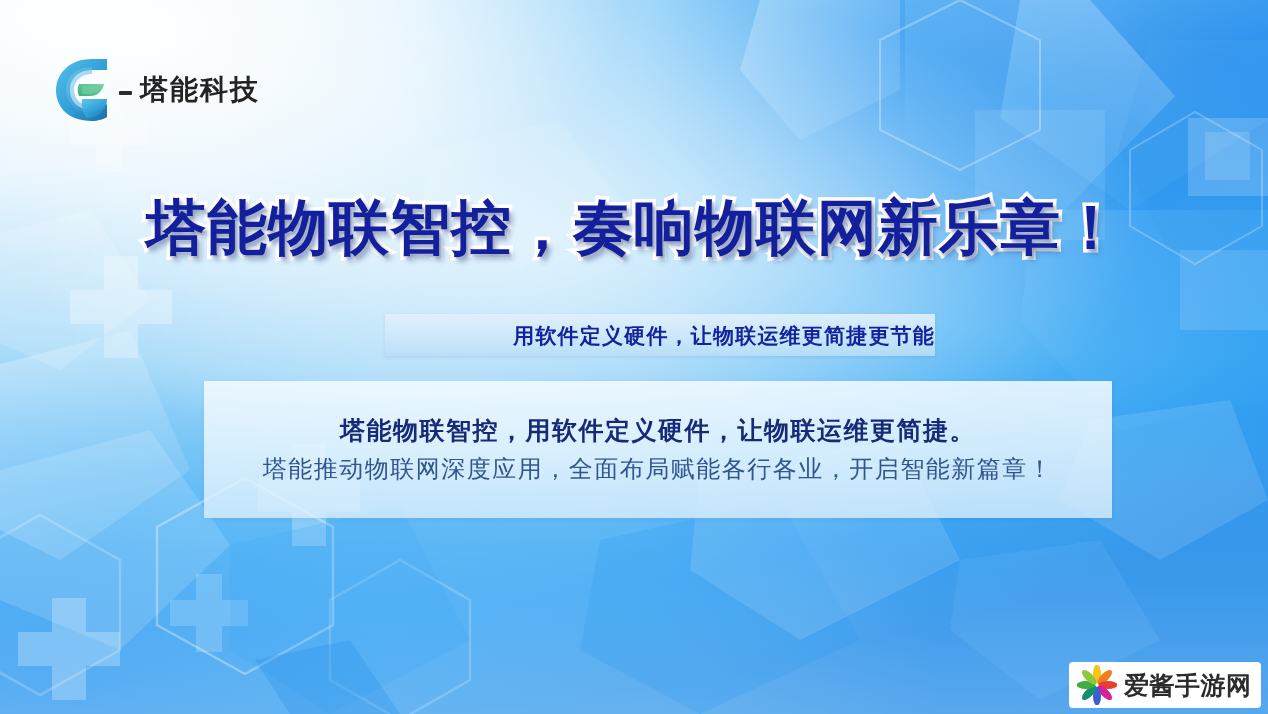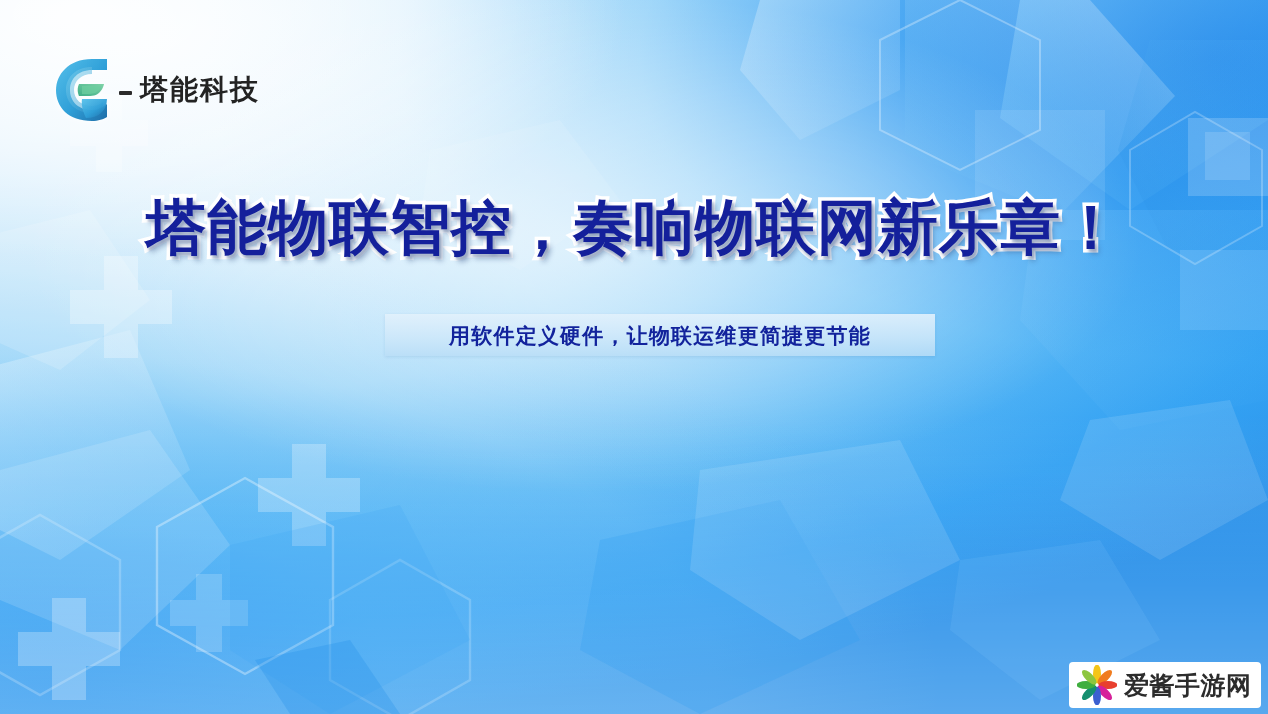--- a/index.html
+++ b/index.html
@@ -103,21 +103,21 @@
       2px 3px 2px rgba(60,90,140,0.28);
   }
 
   
   .subtitle-band{
     position:absolute;
     left:385px; top:314px;
     width:550px; height:42px;
     display:flex;
     align-items:center;
-    justify-content:center;
+    justify-content:flex-end;
     background:linear-gradient(to bottom,
       rgba(226,241,252,0.90) 0%,
       rgba(206,232,250,0.88) 55%,
       rgba(186,222,247,0.84) 100%);
     box-shadow:0 1px 3px rgba(30,90,160,0.12);
   }
   .subtitle-text{
     font-size:21px;
     font-weight:700;
     color:#12239c;
@@ -296,20 +296,24 @@
     <span class="logo-dash"></span>
     <span class="logo-text">塔能科技</span>
   </div>
 
   <div class="headline">塔能物联智控，奏响物联网新乐章！</div>
 
   <div class="subtitle-band">
     <span class="subtitle-text">用软件定义硬件，让物联运维更简捷更节能</span>
   </div>
 
+  <div class="body-card">
+    <div class="body-line-1">塔能物联智控，用软件定义硬件，让物联运维更简捷。</div>
+    <div class="body-line-2">塔能推动物联网深度应用，全面布局赋能各行各业，开启智能新篇章！</div>
+  </div>
 
   <div class="watermark">
     <svg class="watermark-icon" viewBox="0 0 40 40" xmlns="http://www.w3.org/2000/svg">
       <g transform="translate(20,20)">
         <g transform="rotate(0)">   
             <ellipse cx="0" cy="-11" rx="4.0" ry="9.5" fill="#f5c518"></ellipse>
           </g>
         <g transform="rotate(45)">  
             <ellipse cx="0" cy="-11" rx="4.0" ry="9.5" fill="#f07c1e"></ellipse>
           </g>

